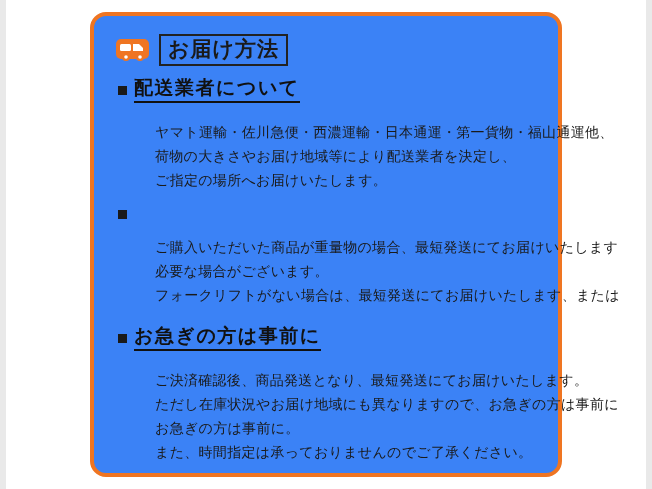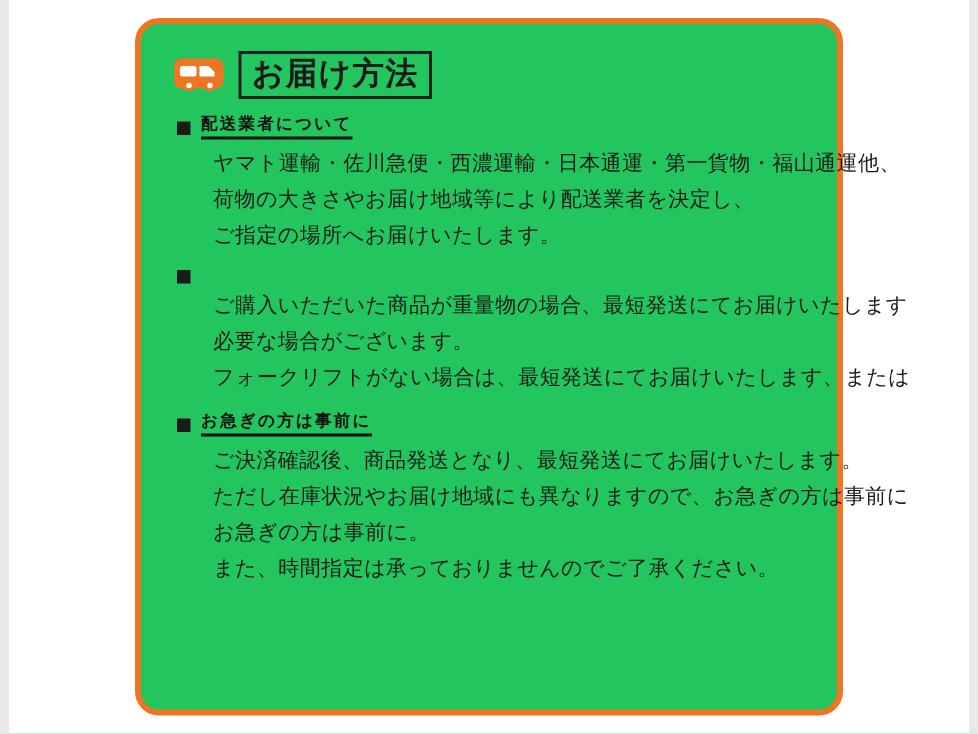--- a/index.html
+++ b/index.html
@@ -28,21 +28,21 @@
   .edge-right { right: 0; top: 0; width: 6px; height: 489px; }
 
   .panel {
     position: absolute;
     left: 90px;
     top: 12px;
     width: 472px;
     height: 465px;
     border: 4px solid #ef7522;
     border-radius: 16px;
-    background: #22c55e;
+    background: #3b82f6;
     box-sizing: border-box;
     padding: 14px 18px 10px 18px;
   }
 
   .title-row {
     display: flex;
     align-items: center;
     gap: 9px;
     margin: 4px 0 10px 4px;
   }
@@ -76,31 +76,31 @@
   }
   .bullet-square {
     width: 9px;
     height: 9px;
     background: #1a1a1a;
     flex: 0 0 auto;
     position: relative;
     top: 1px;
   }
   .section-title {
-    font-size: 11px;
+    font-size: 19px;
     font-weight: bold;
     color: #111111;
     letter-spacing: 1.5px;
     border-bottom: 2px solid #111111;
     padding-bottom: 1px;
     line-height: 1.25;
     white-space: nowrap;
   }
   .body-list {
-    margin: 4px;
+    margin: 17px;
     padding: 0 0 0 26px;
     list-style: none;
   }
   .body-line {
     font-size: 14px;
     color: #1a1a1a;
     line-height: 1.72;
     letter-spacing: 0.3px;
     white-space: nowrap;
   }

